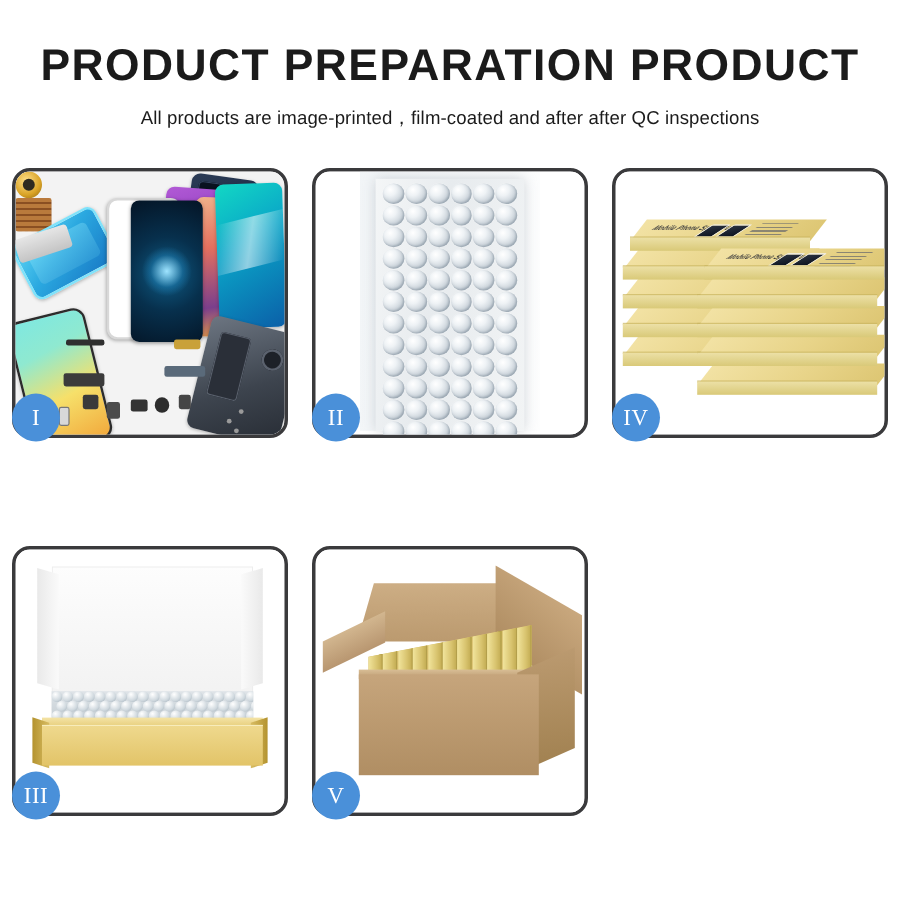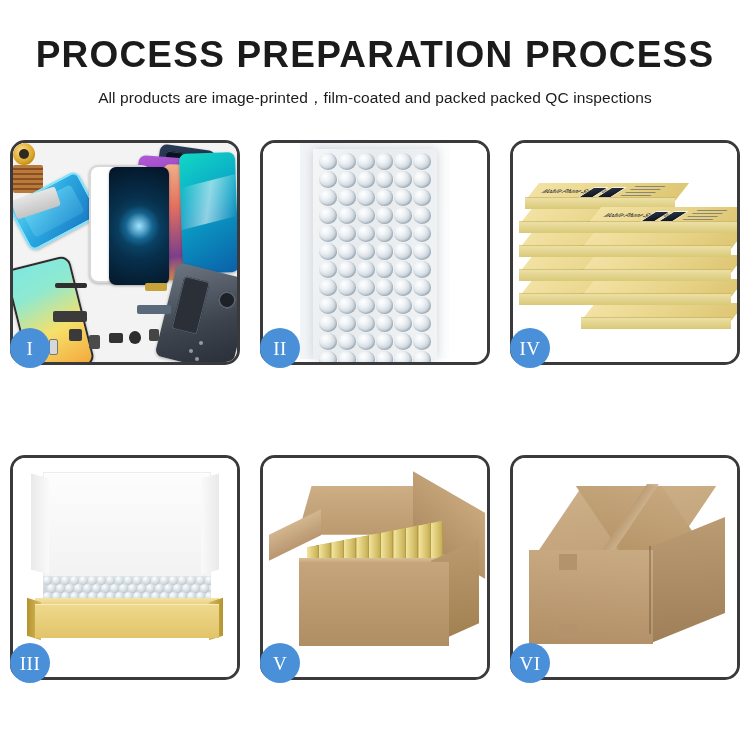--- a/index.html
+++ b/index.html
@@ -366,22 +366,22 @@
     position:absolute; left:136px; top:88px; width:2px; height:88px;
     background:rgba(90,70,45,.35);
   }
 </style>
 </head>
 <body>
 
 <div id="page">
 
   <div class="header">
-    <h1 class="title">PROCESS PREPARATION PROCESS</h1>
-    <p class="subtitle">All products are image-printed，film-coated and packed packed QC inspections</p>
+    <h1 class="title">PRODUCT PREPARATION PRODUCT</h1>
+    <p class="subtitle">All products are image-printed，film-coated and after after QC inspections</p>
   </div>
 
   <div class="grid">
 
     <div class="card">
       <div class="card-inner">
         <div class="scene c1">
           <div class="phone ph-blue"></div>
           <div class="phone ph-back"></div>
           <div class="phone ph-purple"></div>
@@ -684,30 +684,15 @@
               <i style="left: 124px;"></i>
             </div>
           <div class="v-rim"></div>
           <div class="v-side"></div>
           <div class="v-body"></div>
         </div>
       </div>
       <div class="badge">V</div>
     </div>
 
-    <div class="card">
-      <div class="card-inner">
-        <div class="scene c6">
-          <div class="s-top"></div>
-          <div class="s-top2"></div>
-          <div class="s-tape"></div>
-          <div class="s-side"></div>
-          <div class="s-front"></div>
-          <div class="s-seam"></div>
-          <div class="s-tab1"></div>
-          <div class="s-tab2"></div>
-        </div>
-      </div>
-      <div class="badge">VI</div>
-    </div>
 
   </div>
 </div>
 
 </body></html>

